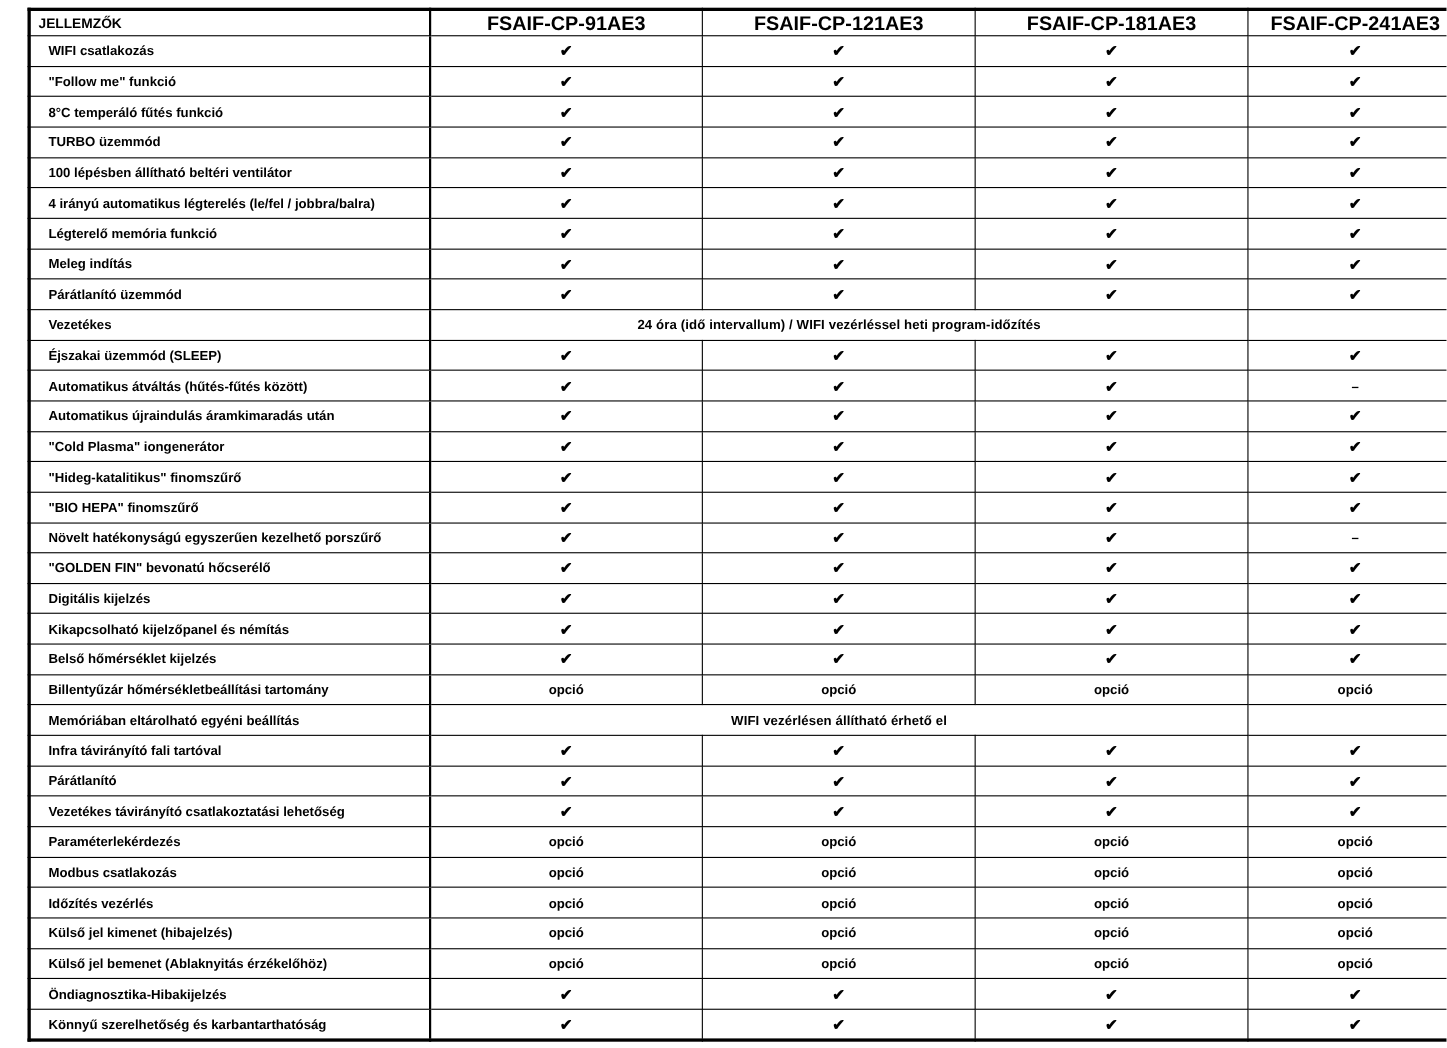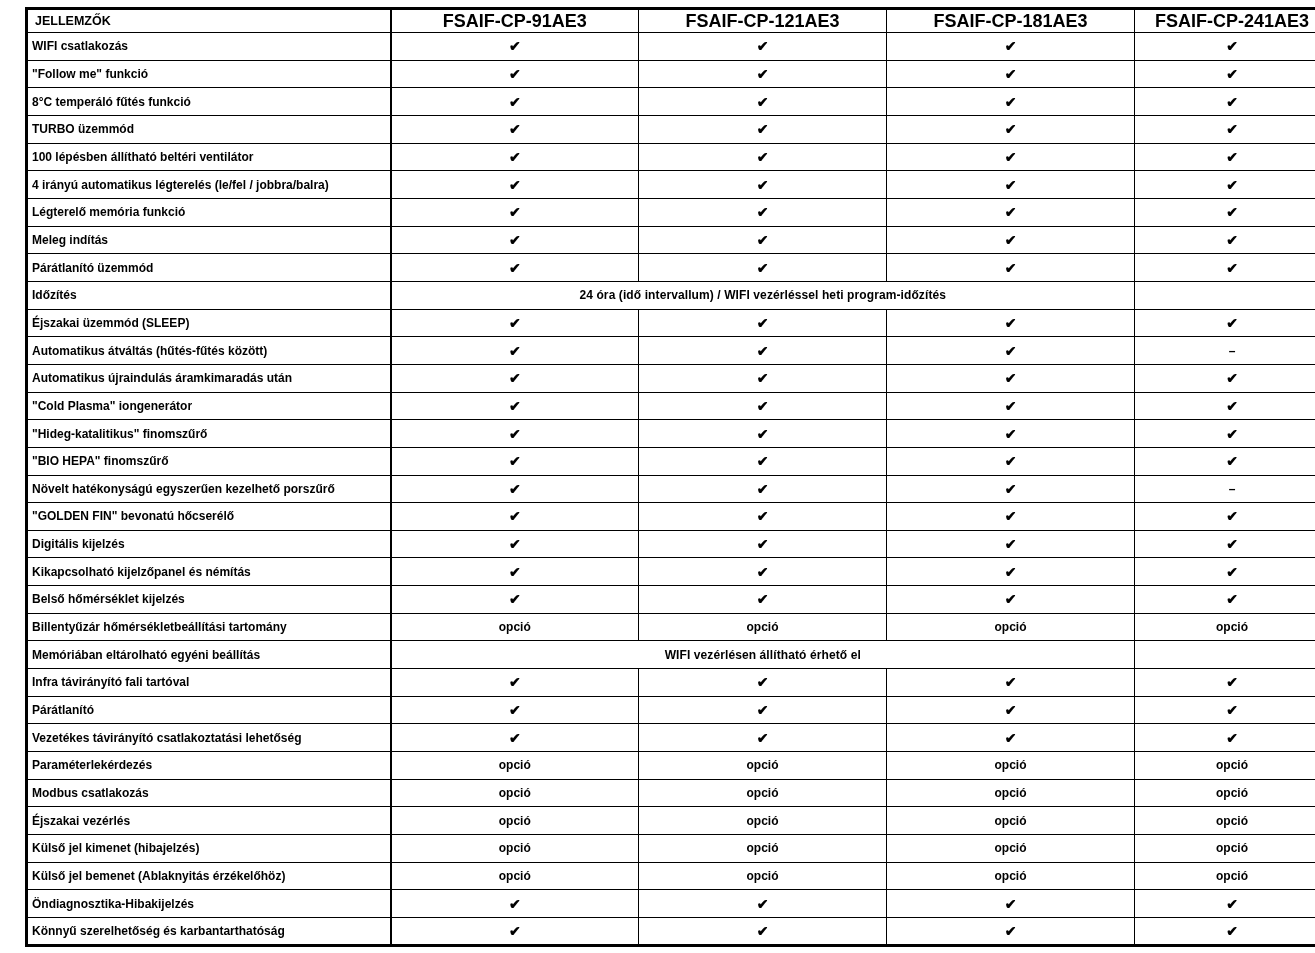--- a/index.html
+++ b/index.html
@@ -44,21 +44,21 @@
     padding-left: 7px;
     font-size: 12.5px;
     border-right-width: 2px;
   }
   table.spec th.model-header {
     text-align: center;
     font-size: 18px;
   }
   table.spec td.feature {
     text-align: left;
-    padding-left: 4px;
+    padding-left: 16px;
     border-right-width: 2px;
   }
   table.spec td.value {
     text-align: center;
   }
   table.spec td.value.check {
     font-size: 14px;
   }
   table.spec td.value.merged {
     letter-spacing: 0.1px;
@@ -143,21 +143,21 @@
           <td class="value check">✔</td>
         </tr>
         <tr>
           <td class="feature">Párátlanító üzemmód</td>
           <td class="value check">✔</td>
           <td class="value check">✔</td>
           <td class="value check">✔</td>
           <td class="value check">✔</td>
         </tr>
         <tr>
-          <td class="feature">Időzítés</td>
+          <td class="feature">Vezetékes</td>
           <td colspan="3" class="value merged">24 óra (idő intervallum)  /  WIFI vezérléssel heti program-időzítés</td>
           <td class="value"></td>
         </tr>
         <tr>
           <td class="feature">Éjszakai üzemmód (SLEEP)</td>
           <td class="value check">✔</td>
           <td class="value check">✔</td>
           <td class="value check">✔</td>
           <td class="value check">✔</td>
         </tr>
@@ -272,21 +272,21 @@
           <td class="value">opció</td>
         </tr>
         <tr>
           <td class="feature">Modbus csatlakozás</td>
           <td class="value">opció</td>
           <td class="value">opció</td>
           <td class="value">opció</td>
           <td class="value">opció</td>
         </tr>
         <tr>
-          <td class="feature">Éjszakai vezérlés</td>
+          <td class="feature">Időzítés vezérlés</td>
           <td class="value">opció</td>
           <td class="value">opció</td>
           <td class="value">opció</td>
           <td class="value">opció</td>
         </tr>
         <tr>
           <td class="feature">Külső jel kimenet (hibajelzés)</td>
           <td class="value">opció</td>
           <td class="value">opció</td>
           <td class="value">opció</td>

